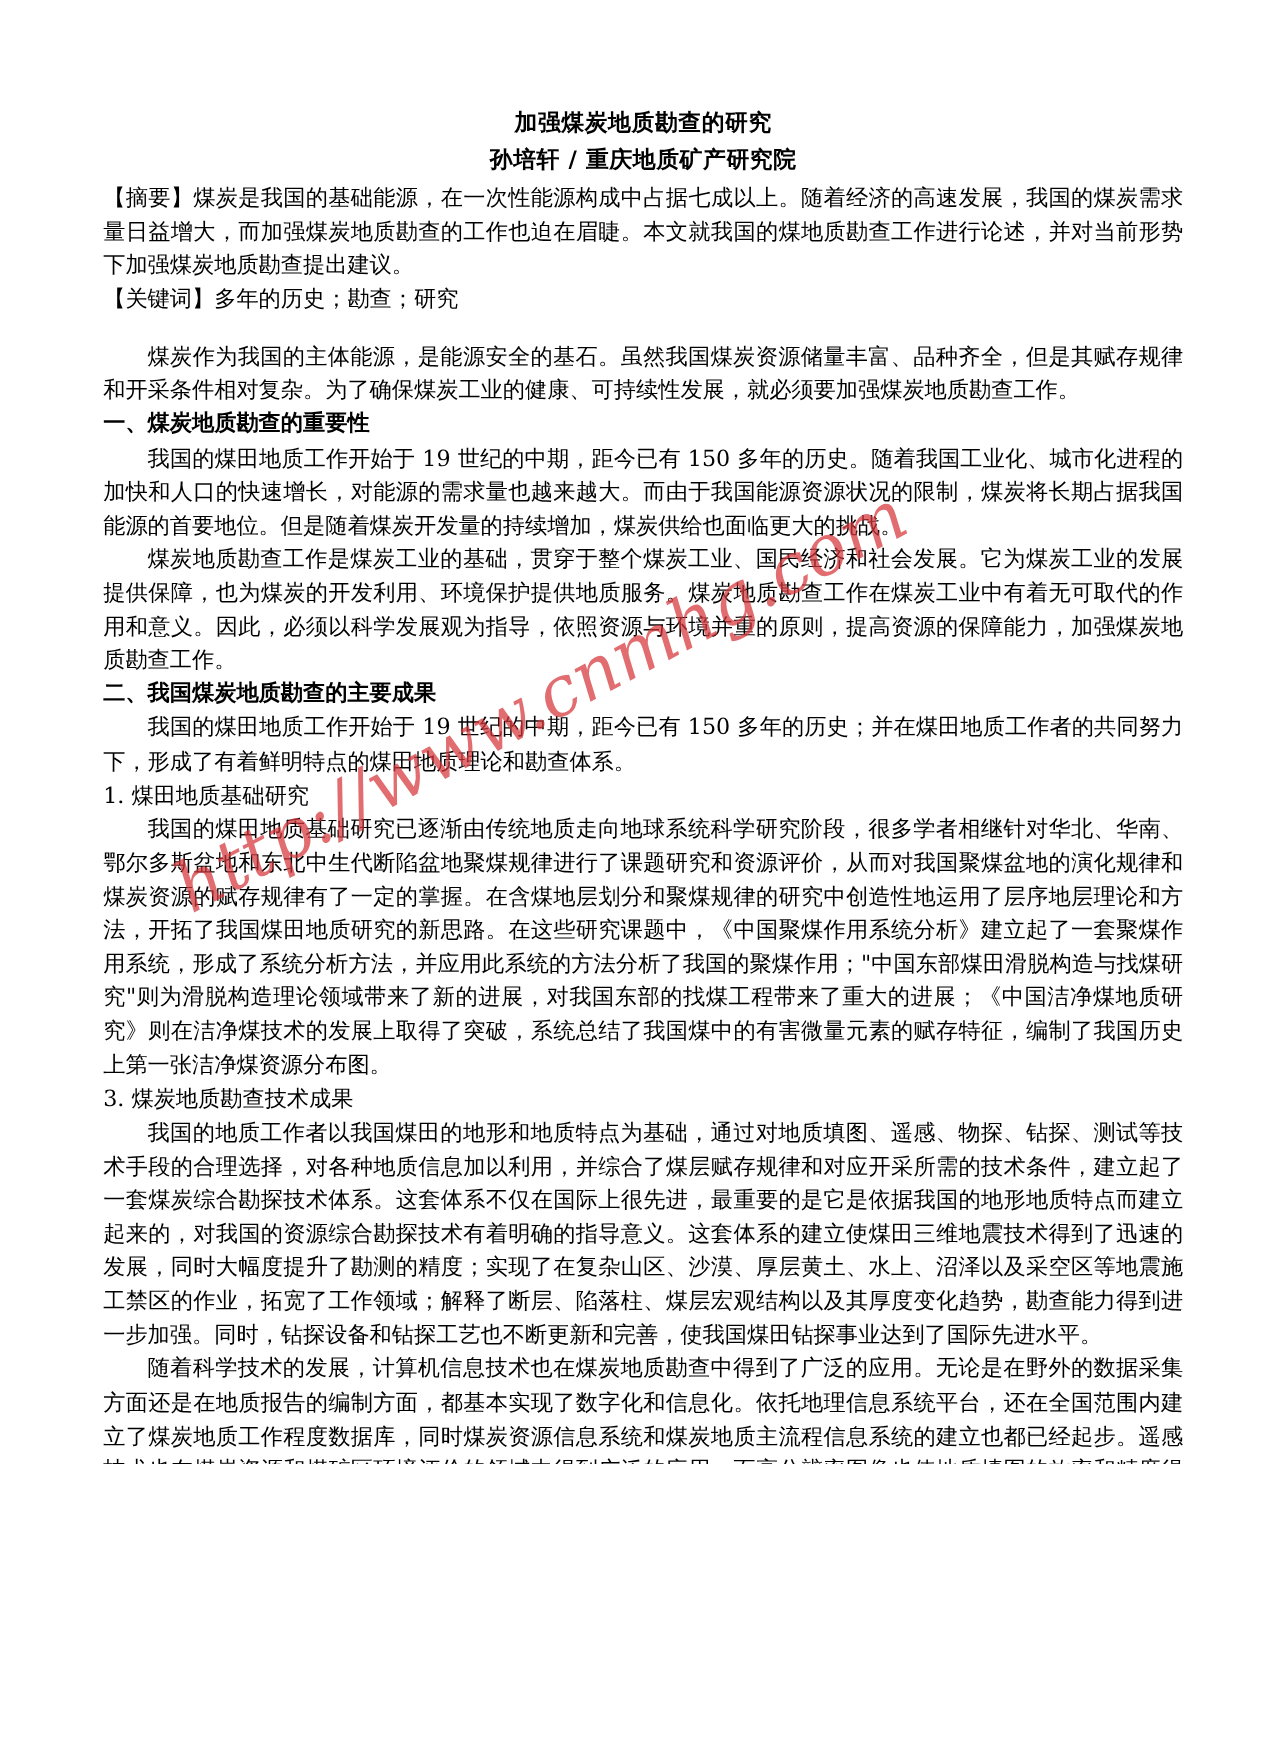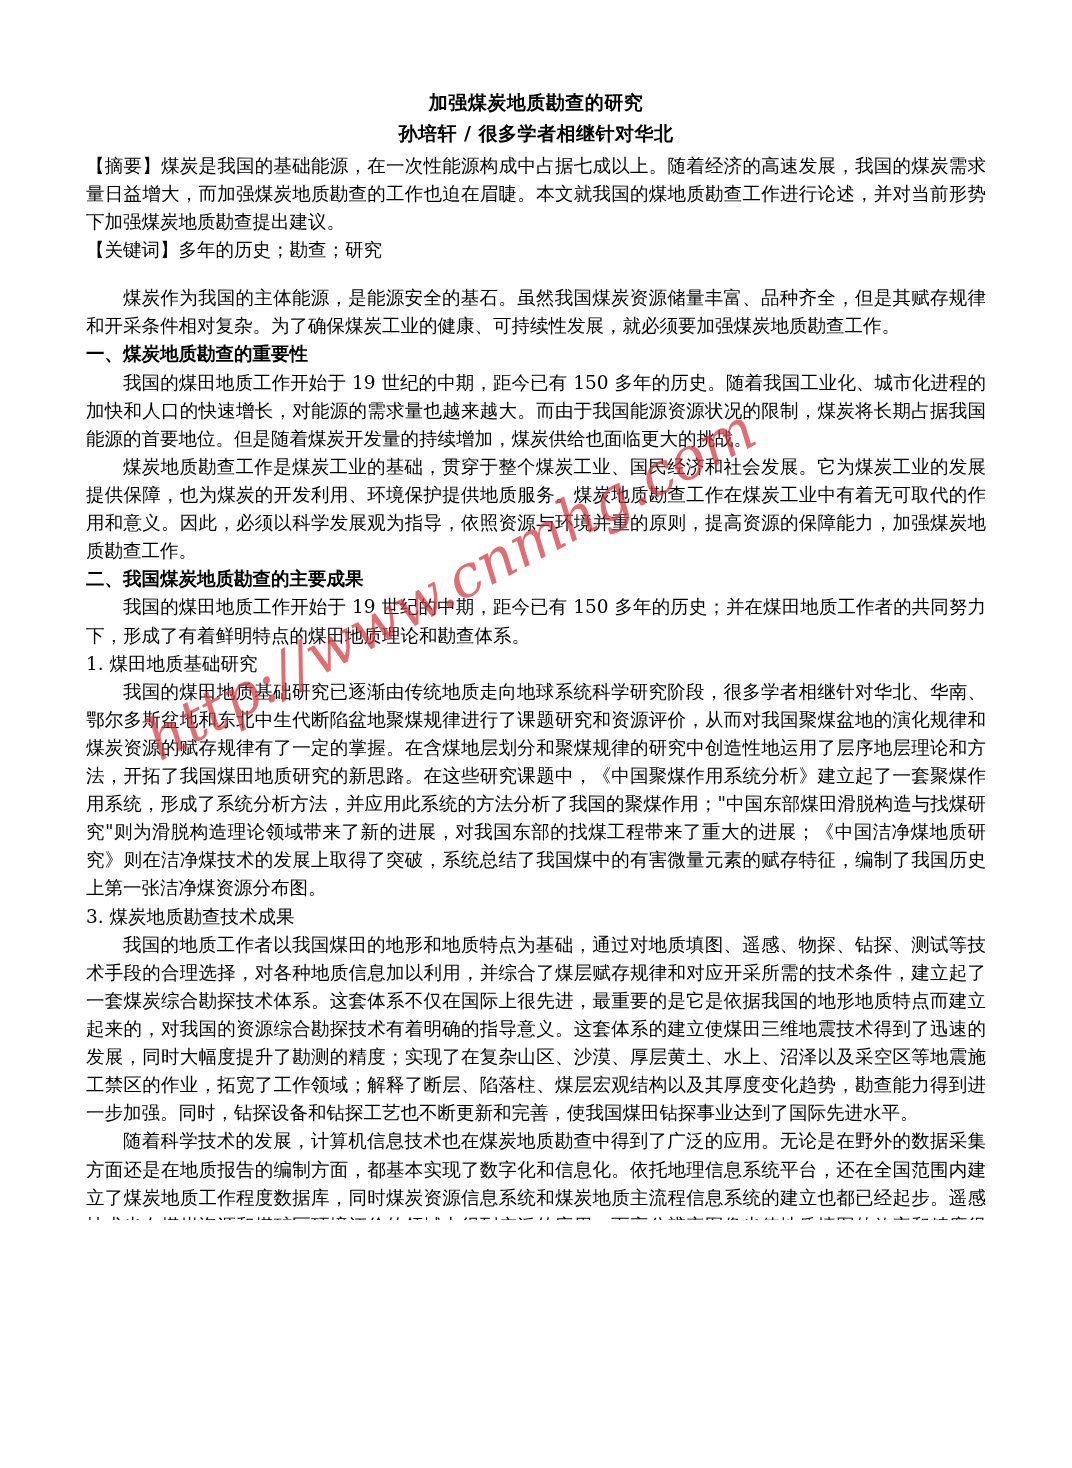--- a/index.html
+++ b/index.html
@@ -46,20 +46,21 @@
   .para {
     margin: 0;
     text-indent: 0;
   }
   .indent2 {
     text-indent: 2em;
   }
   .heading {
     margin: 0;
     font-weight: bold;
+    font-family: Liberation Mono, monospace;
   }
   .subheading {
     margin: 0;
   }
   .lead-label {
     font-weight: normal;
   }
   .gap-blank {
     height: 20px;
   }
@@ -126,21 +127,21 @@
   }
 </style>
 </head>
 <body>
 
 <div id="page">
 
   <div class="doc">
 
     <p class="title">加强煤炭地质勘查的研究</p>
-    <p class="author">孙培轩 / 很多学者相继针对华北</p>
+    <p class="author">孙培轩 / 重庆地质矿产研究院</p>
 
     <p class="para"><span class="lead-label">【摘要】</span><span>煤炭是我国的基础能源，在一次性能源构成中占据七成以上。随着经济的高速发展，我国的煤炭需求量日益增大，而加强煤炭地质勘查的工作也迫在眉睫。本文就我国的煤地质勘查工作进行论述，并对当前形势下加强煤炭地质勘查提出建议。</span></p>
 
     <p class="para"><span class="lead-label">【关键词】</span><span>多年的历史；勘查；研究</span></p>
 
     <div class="gap-blank"></div>
 
     <p class="para indent2">煤炭作为我国的主体能源，是能源安全的基石。虽然我国煤炭资源储量丰富、品种齐全，但是其赋存规律和开采条件相对复杂。为了确保煤炭工业的健康、可持续性发展，就必须要加强煤炭地质勘查工作。</p>
 
     <p class="heading">一、煤炭地质勘查的重要性</p>

